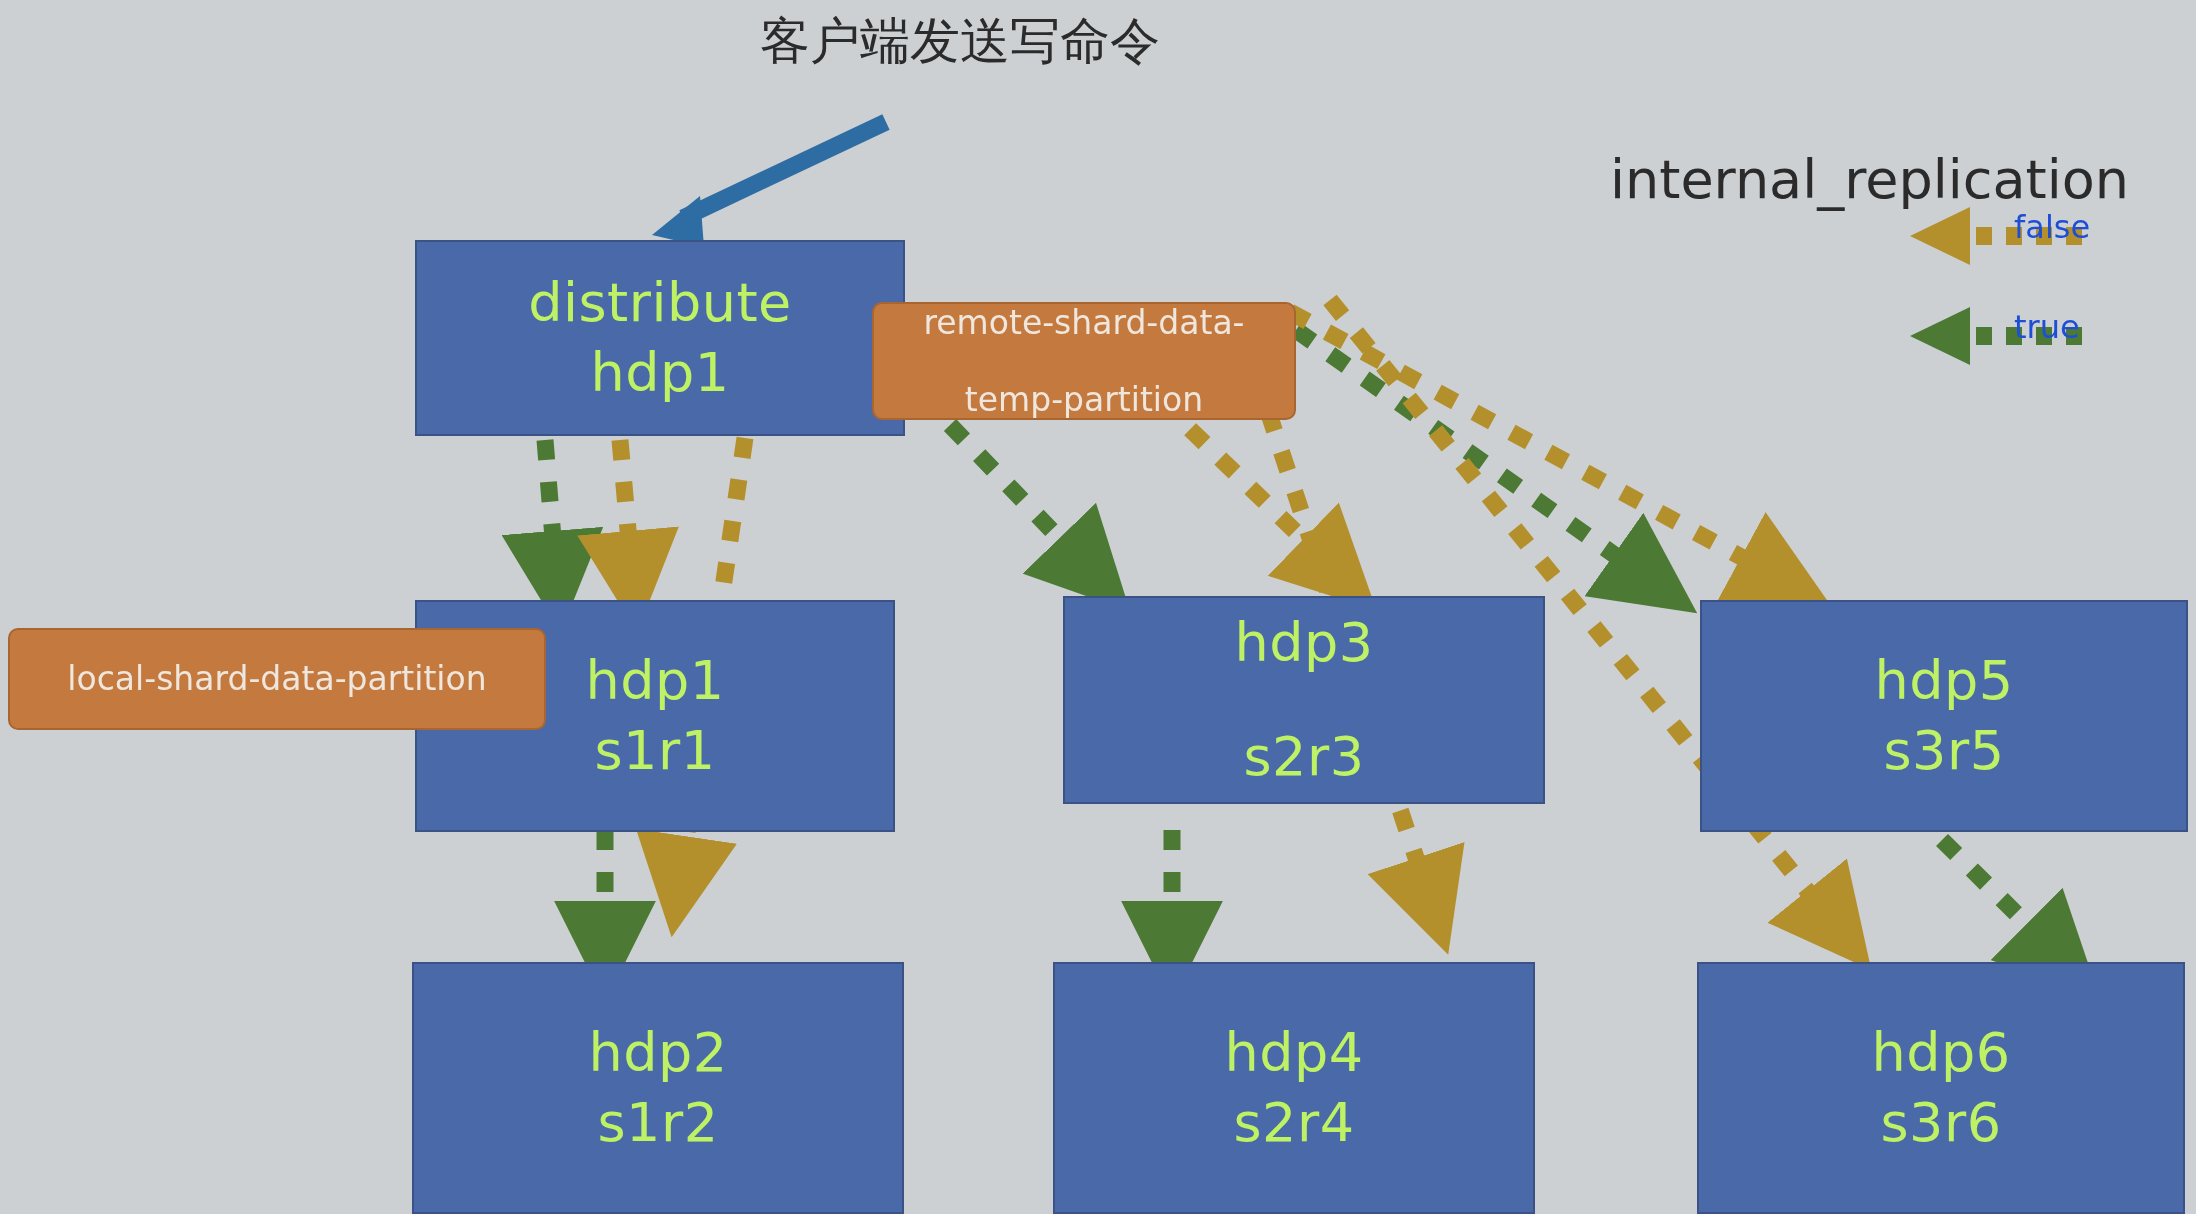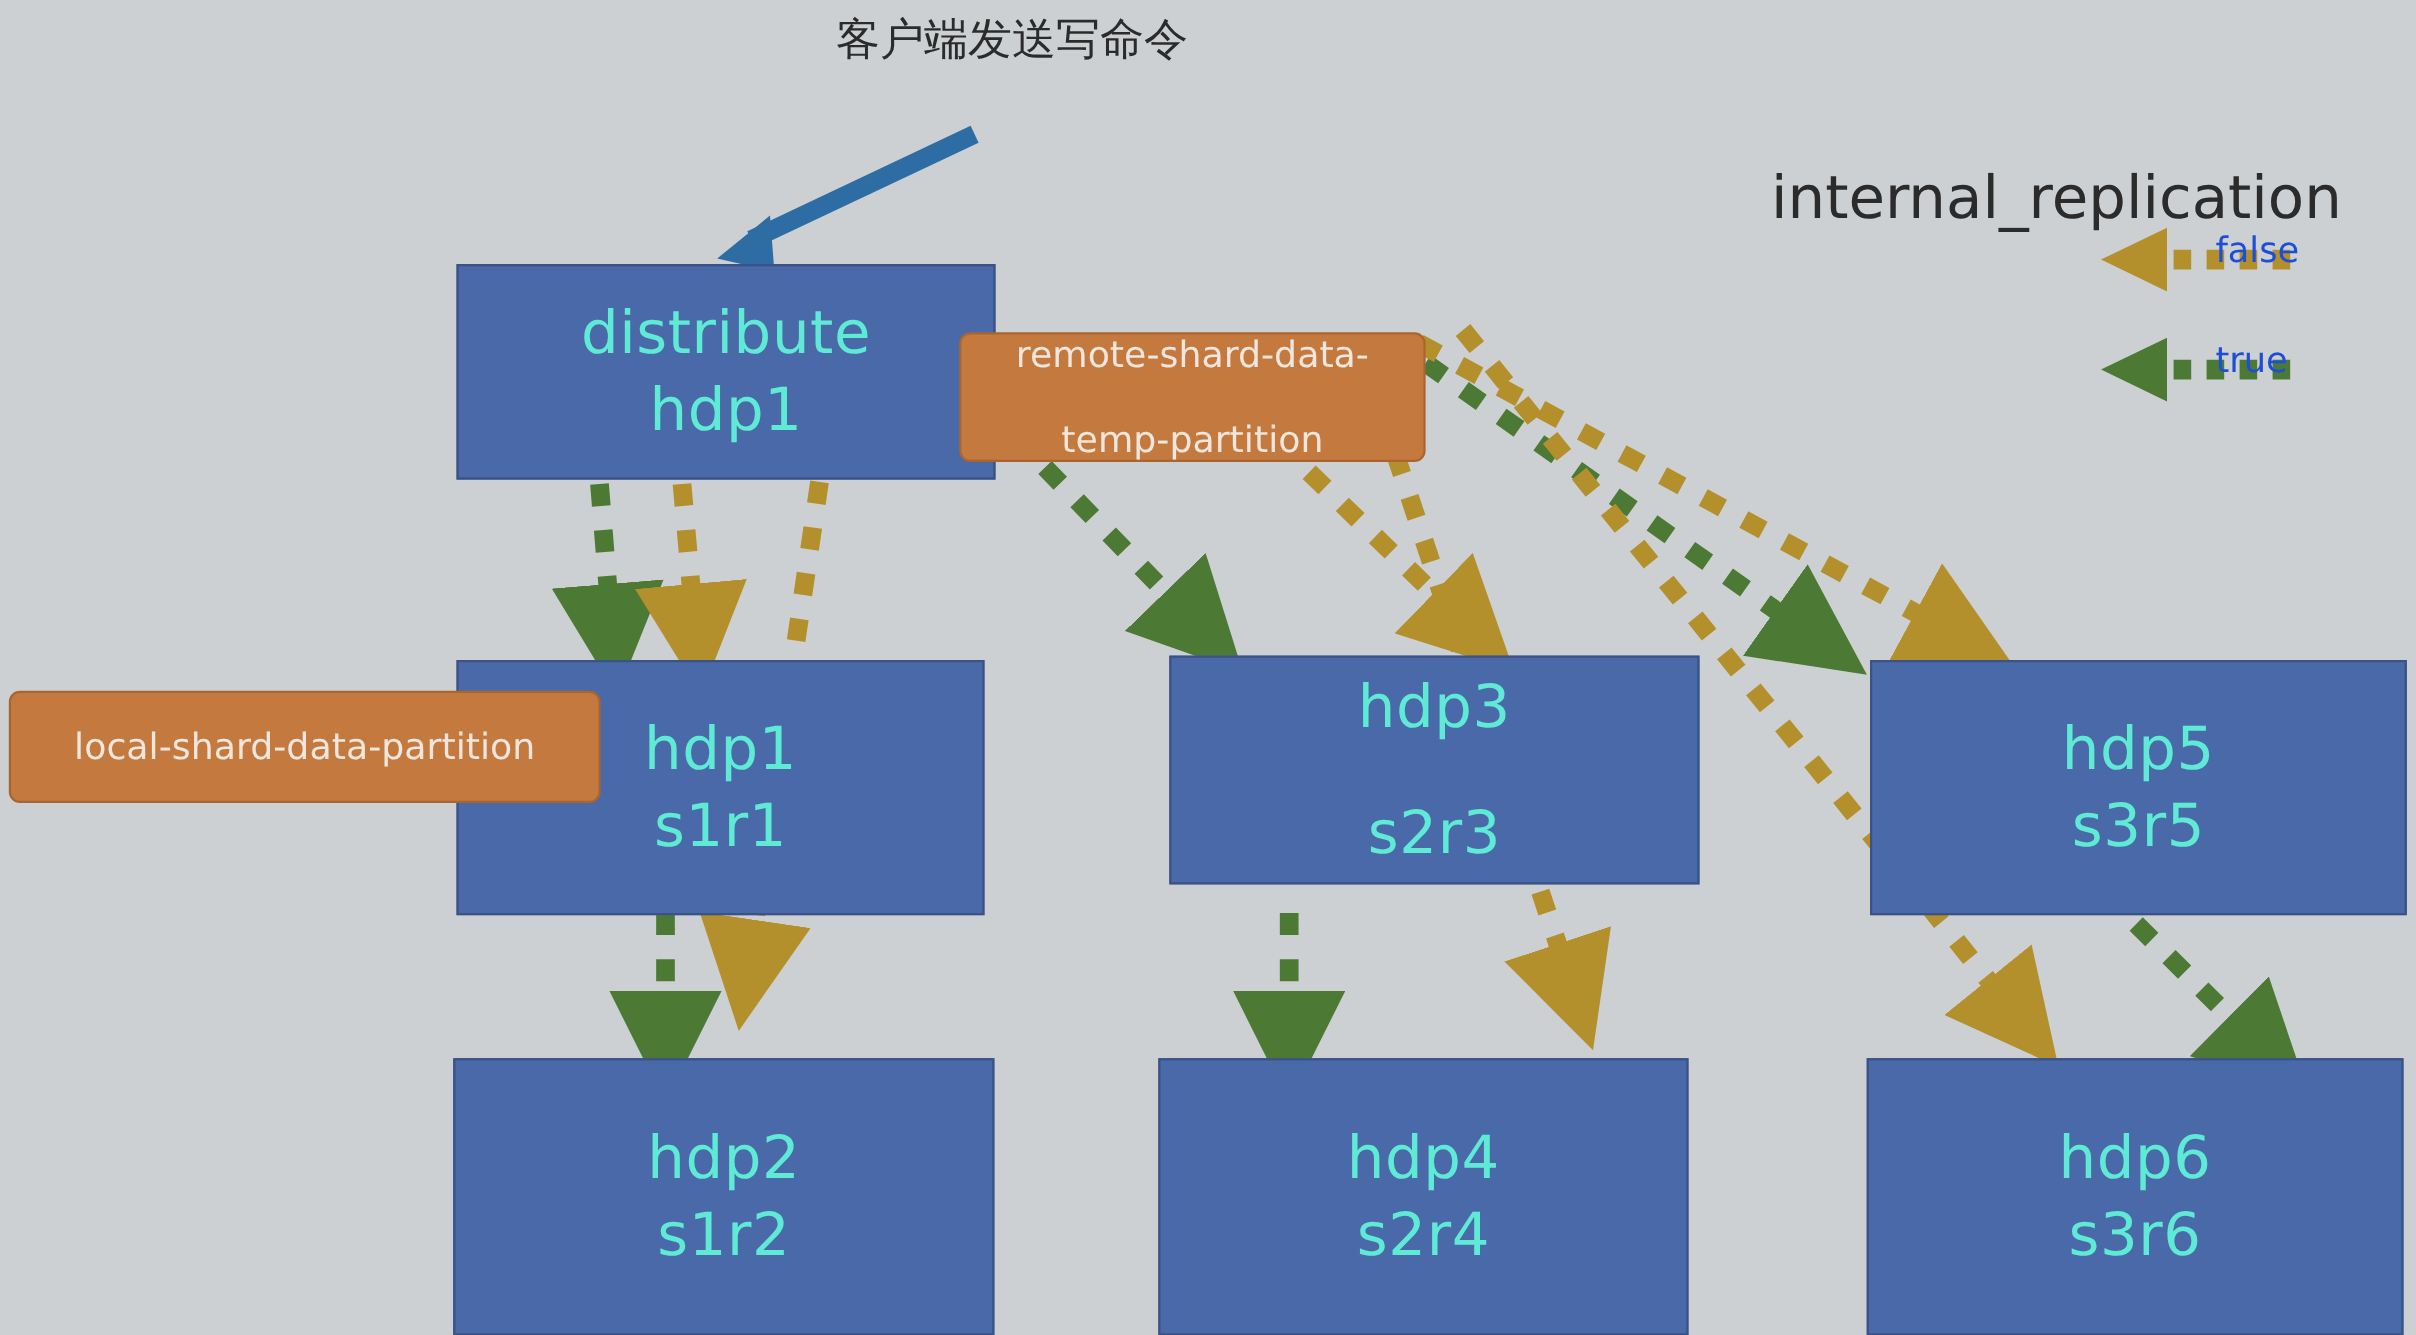--- a/index.html
+++ b/index.html
@@ -28,21 +28,21 @@
   }
   .node {
     position: absolute;
     box-sizing: border-box;
     background: #4a69a8;
     border: 2px solid #3a5285;
     display: flex;
     flex-direction: column;
     align-items: center;
     justify-content: center;
-    color: #5eead4;
+    color: #bef264;
     font-size: 54px;
     line-height: 1.22;
     letter-spacing: 0.5px;
     font-weight: 400;
   }
   .node .l2 { margin-top: 4px; }
   .pill {
     position: absolute;
     box-sizing: border-box;
     background: #c4793f;
@@ -56,21 +56,21 @@
     color: #efe6dd;
     font-size: 33px;
     line-height: 1.25;
     padding: 4px 14px;
     gap: 36px;
   }
   #title {
     position: absolute;
     left: 760px;
     top: 8px;
-    font-size: 40px;
+    font-size: 50px;
     color: #2b2b2b;
     white-space: nowrap;
   }
   #legend-title {
     position: absolute;
     left: 1610px;
     top: 108px;
     font-size: 54px;
     color: #2b2b2b;
     white-space: nowrap;

